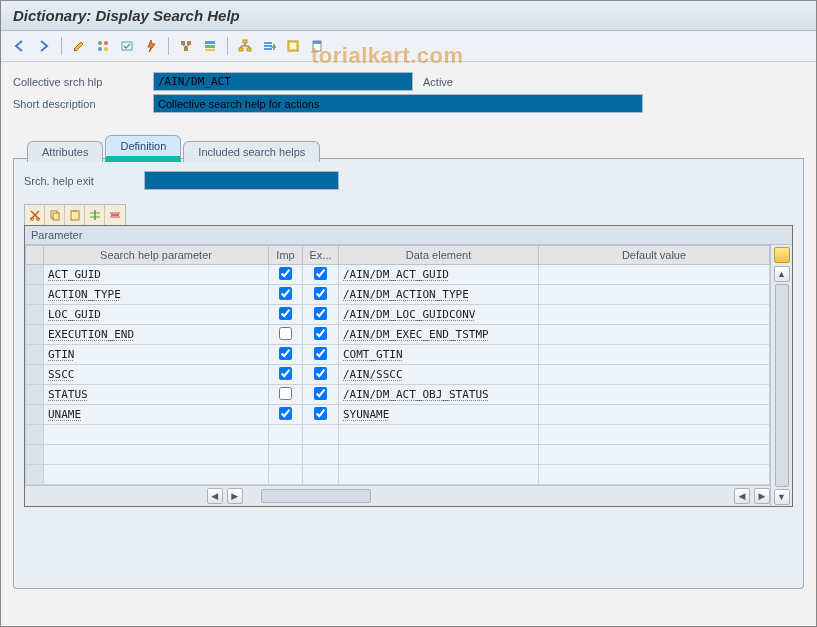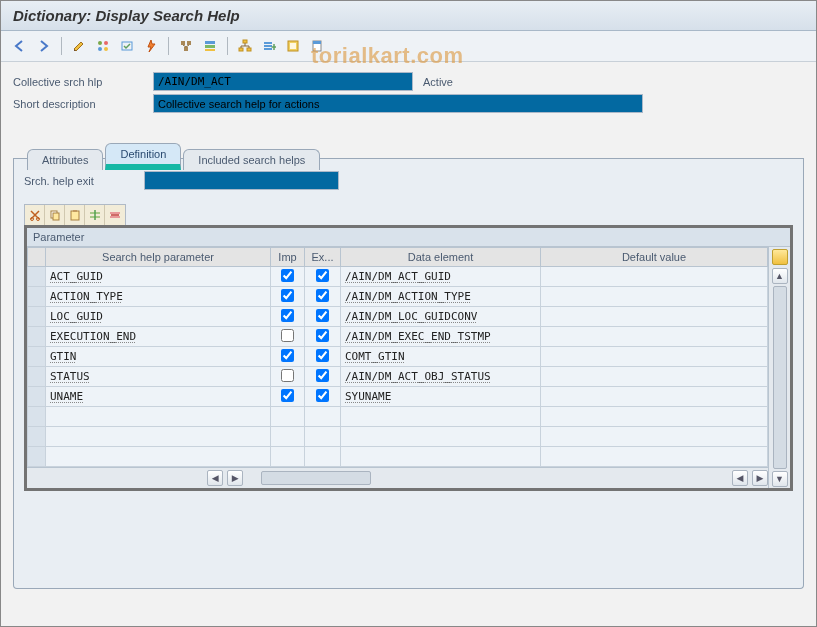--- a/index.html
+++ b/index.html
@@ -65,21 +65,21 @@
     border: 1px solid #9aa8b8;
     border-bottom: none;
     border-top-left-radius: 6px;
     border-top-right-radius: 6px;
     background: #e4e9ee;
     margin-right: 2px;
     color: #4a5a70;
     font-size: 11px;
     cursor: pointer;
     position: relative;
-    top: 12px;
+    top: 4px;
   }
   .tab.active {
     background: #d5e8f7;
     color: #2a4a70;
     font-weight: normal;
     z-index: 2;
     border-bottom: 6px solid #14b8a6;
   }
   .tab-panel {
     border: 1px solid #9aa8b8;
@@ -96,21 +96,21 @@
     display:flex; gap:0px; margin-bottom:0px;
     border:1px solid #b0bac6; border-bottom:none;
     background:#f2ecd8; width:fit-content;
   }
   .mini-btn{
     width:20px;height:20px;display:flex;align-items:center;justify-content:center;
     border-right:1px solid #d0c8b0; cursor:pointer;
   }
   .mini-btn:last-child{border-right:none;}
   .grid-wrap{
-    border:3px solid #737373;
+    border:1px solid #737373;
     background:#d9e2eb;
   }
   .grid-title{
     background:#d9e2eb; padding:3px 6px; color:#4a5a70;
     border-bottom:1px solid #b8c4d0;
     font-size:11px;
   }
   .grid{
     display:flex;
   }
@@ -406,20 +406,32 @@
                   <td class="chk"><input type="checkbox" checked="" style=""></td>
                   <td class="chk"><input type="checkbox" checked="" style=""></td>
                   <td class="cell-input">
                     <div class="cell-text">COMT_GTIN</div>
                   </td>
                   <td class="cell-input"></td>
                 </tr>
                 <tr>
                   <td class="rowhdr"></td>
                   <td class="cell-input">
+                    <div class="cell-text">SSCC</div>
+                  </td>
+                  <td class="chk"><input type="checkbox" checked="" style=""></td>
+                  <td class="chk"><input type="checkbox" checked="" style=""></td>
+                  <td class="cell-input">
+                    <div class="cell-text">/AIN/SSCC</div>
+                  </td>
+                  <td class="cell-input"></td>
+                </tr>
+                <tr>
+                  <td class="rowhdr"></td>
+                  <td class="cell-input">
                     <div class="cell-text">STATUS</div>
                   </td>
                   <td class="chk"><input type="checkbox" style=""></td>
                   <td class="chk"><input type="checkbox" checked="" style=""></td>
                   <td class="cell-input">
                     <div class="cell-text">/AIN/DM_ACT_OBJ_STATUS</div>
                   </td>
                   <td class="cell-input"></td>
                 </tr>
                 <tr>

